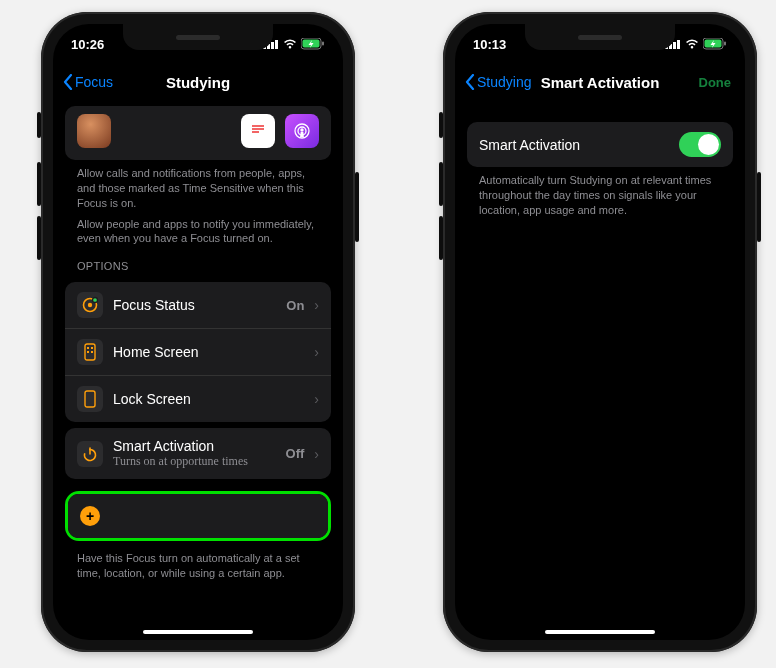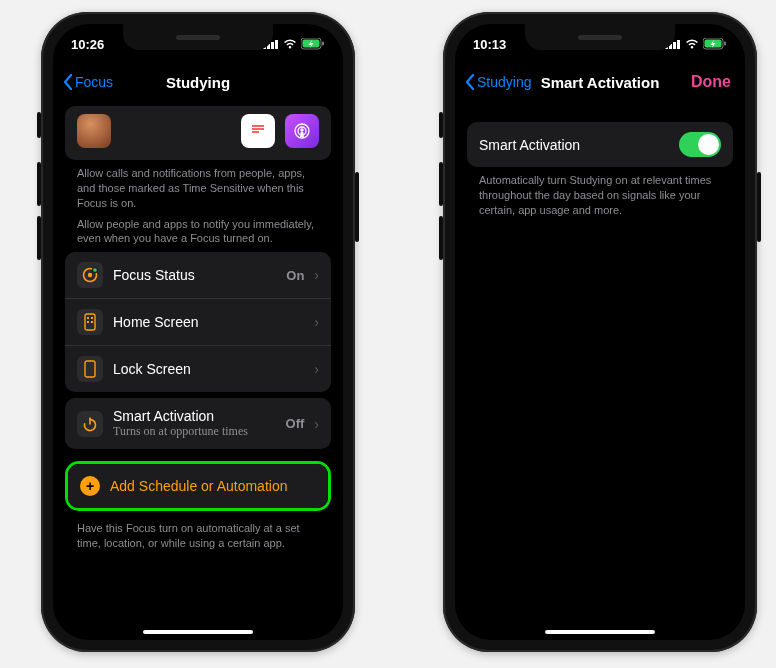--- a/index.html
+++ b/index.html
@@ -78,22 +78,22 @@
   }
   .nav-title { font-weight: 600; font-size: 15px; }
   .nav-back {
     position: absolute; left: 10px;
     color: #0a84ff;
     display: flex; align-items: center; gap: 2px;
     font-size: 14px;
   }
   .nav-right {
     position: absolute; right: 14px;
-    color: #ec4899;
-    font-size: 16px;
+    color: #15803d;
+    font-size: 13px;
     font-weight: 600;
   }
 
   .content {
     padding: 0 12px;
     height: calc(100% - 76px);
     overflow-y: auto;
   }
   .content::-webkit-scrollbar { width: 0; }
 
@@ -258,20 +258,21 @@
                   <circle cx="10" cy="9" r="1.7" fill="#fff"></circle>
                   <path d="M8.7 11h2.6l.6 5H8.1z" fill="#fff"></path>
                 </svg>
             </div>
           </div>
         </div>
         <div class="footer-text">Allow calls and notifications from people, apps, and those marked as Time Sensitive when this Focus is on.</div>
 
         <div class="footer-text">Allow people and apps to notify you immediately, even when you have a Focus turned on.</div>
 
+        <div class="header-text">OPTIONS</div>
         <div class="group">
           <div class="row">
             <div class="opt-icon" style="background:#2c2c2e">
               <svg width="18" height="18" viewBox="0 0 18 18">
                   <circle cx="9" cy="9" r="6.5" fill="none" stroke="#ff9f0a" stroke-width="1.6"></circle>
                   <circle cx="9" cy="9" r="2.2" fill="#ff9f0a"></circle>
                   <circle cx="14" cy="4" r="2.5" fill="#30d158" stroke="#1c1c1e" stroke-width="1.3"></circle>
                 </svg>
             </div>
             <span class="label">Focus Status</span>
@@ -316,21 +317,20 @@
             </div>
             <span class="value">Off</span>
             <span class="chev">›</span>
           </div>
         </div>
 
         <div class="highlight">
           <div class="group">
             <div class="add-row">
               <div class="plus">+</div>
-              <span>Add Schedule or Automation</span>
             </div>
           </div>
         </div>
         <div class="footer-text">Have this Focus turn on automatically at a set time, location, or while using a certain app.</div>
 
       </div>
 
       <div class="home-ind"></div>
     </div>
   </div>
@@ -377,20 +377,20 @@
         <span class="nav-right">Done</span>
       </div>
 
       <div class="content">
         <div class="group" style="margin-top:22px">
           <div class="row">
             <span class="label">Smart Activation</span>
             <div class="toggle"></div>
           </div>
         </div>
-        <div class="footer-text">Automatically turn Studying on at relevant times throughout the day based on signals like your certain, app usage and more.</div>
+        <div class="footer-text">Automatically turn Studying on at relevant times throughout the day times on signals like your location, app usage and more.</div>
       </div>
 
       <div class="home-ind"></div>
     </div>
   </div>
 
 </div>
 
 </body></html>

